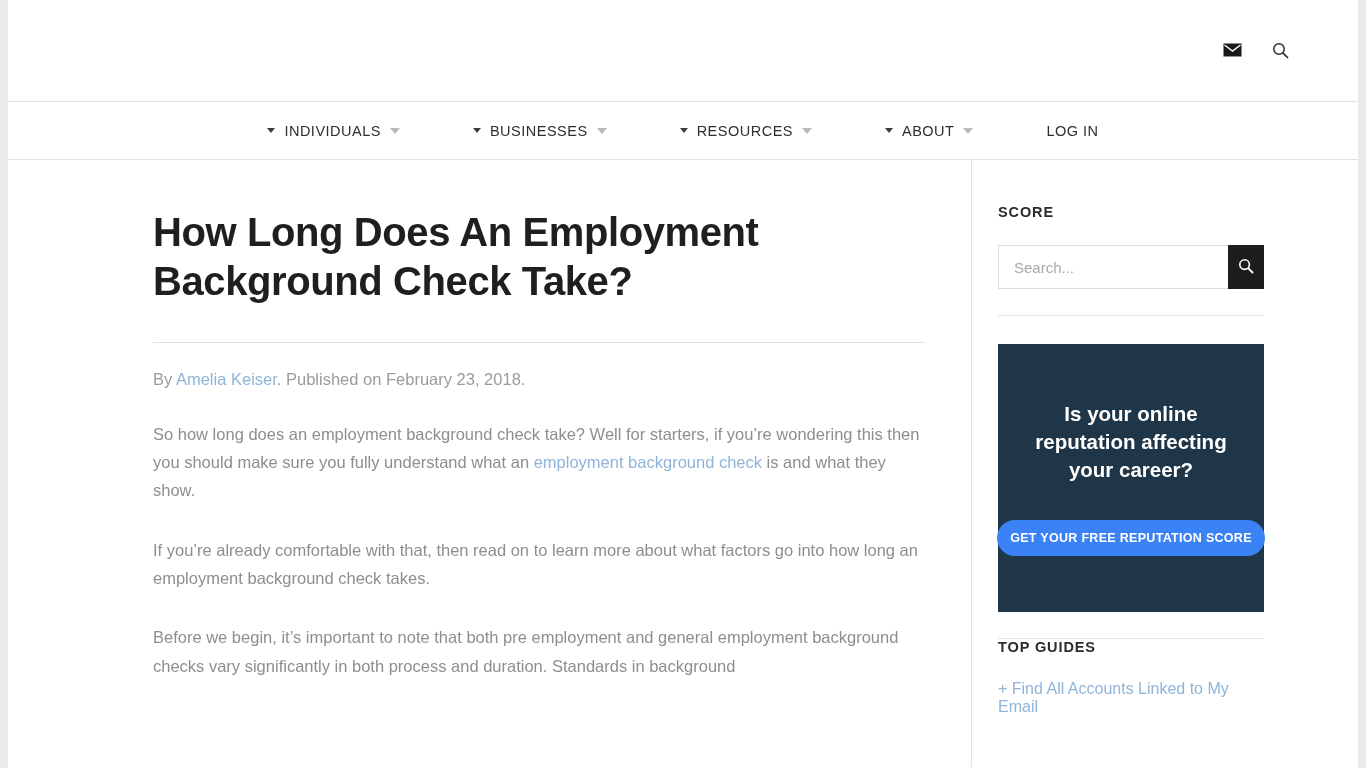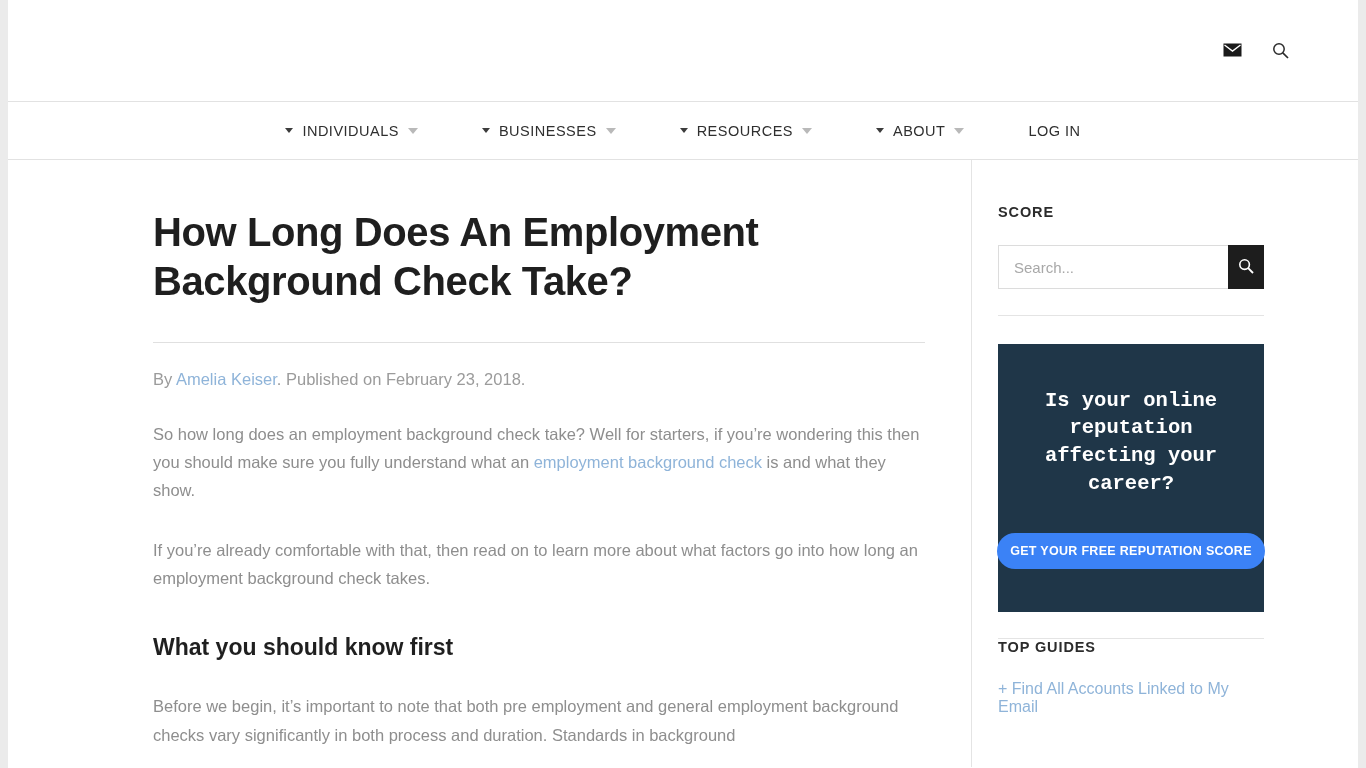--- a/index.html
+++ b/index.html
@@ -63,21 +63,21 @@
   .hdr-icon svg { display: block; }
 
   
   .navbar {
     height: 58px;
     background: #ffffff;
     border-bottom: 1px solid #e2e2e2;
     display: flex;
     align-items: center;
     justify-content: center;
-    gap: 8px;
+    gap: 17px;
   }
   .nav-item {
     display: flex;
     align-items: center;
     gap: 9px;
     padding: 0 28px;
     font-size: 14.5px;
     letter-spacing: 0.5px;
     color: #2f2f2f;
     text-decoration: none;
@@ -204,21 +204,20 @@
     align-items: center;
     justify-content: center;
     padding: 0 14px;
   }
   .promo-head {
     font-size: 20.5px;
     font-weight: 700;
     color: #ffffff;
     text-align: center;
     line-height: 1.35;
-    font-family: Liberation Mono, monospace;
   }
   .promo-cta {
     margin-top: 36px;
     background: #3b82f6;
     color: #ffffff;
     font-size: 12.5px;
     font-weight: 700;
     letter-spacing: 0.3px;
     border: none;
     border-radius: 20px;
@@ -289,21 +288,20 @@
     <main class="article">
       <h1 class="article-title">How Long Does An Employment Background Check Take?</h1>
       <div class="title-rule"></div>
 
       <div class="byline"><span>By </span><a href="#">Amelia Keiser</a><span>. Published on February 23, 2018.</span></div>
 
       <p class="para"><span>So how long does an employment background check take? Well for starters, if you’re wondering this then you should make sure you fully understand what an </span><a href="#">employment background check</a><span> is and what they show.</span></p>
 
       <p class="para">If you’re already comfortable with that, then read on to learn more about what factors go into how long an employment background check takes.</p>
 
-      <h2 class="sub-head">What you should know first</h2>
 
       <p class="para">Before we begin, it’s important to note that both pre employment and general employment background checks vary significantly in both process and duration. Standards in background</p>
     </main>
 
     <aside class="sidebar">
 
       <div class="side-section">
         <div class="side-heading">SCORE</div>
         <div class="search-row">
           <input class="search-input" type="text" placeholder="Search..." style="">

